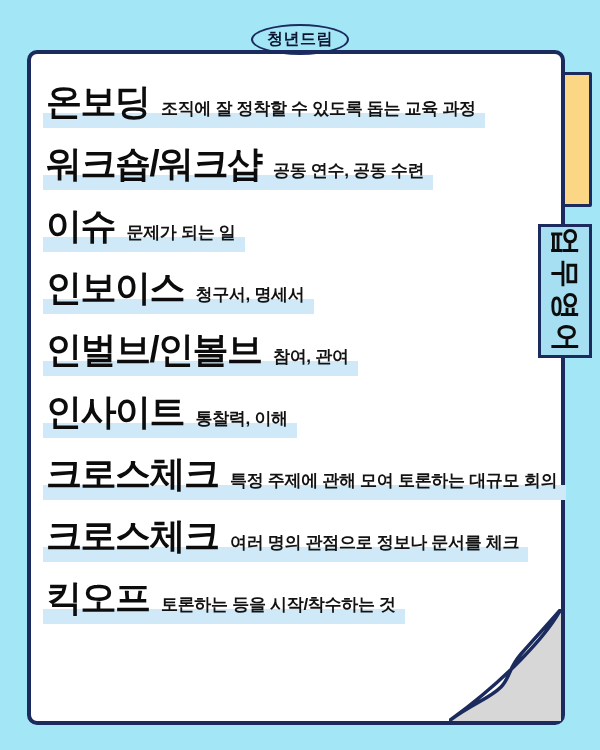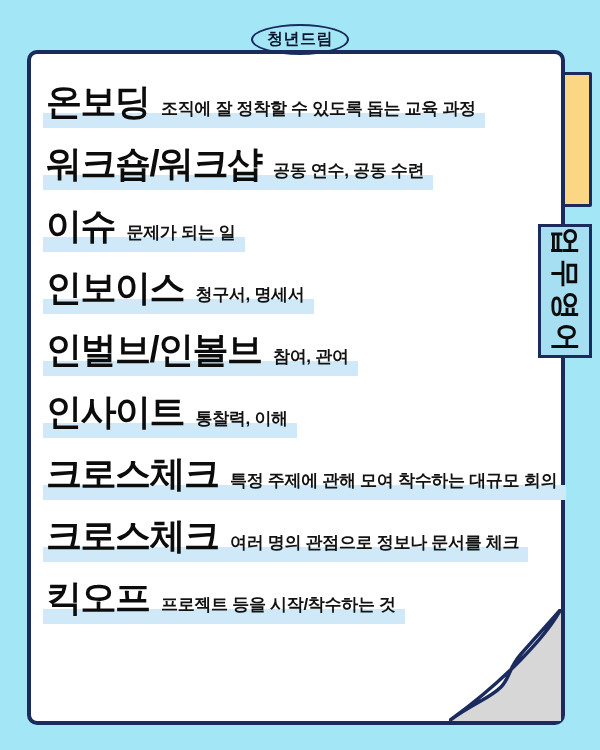--- a/index.html
+++ b/index.html
@@ -150,37 +150,37 @@
         <span class="term">인사이트</span>
         <span class="def">통찰력, 이해</span>
       </span>
     </div>
 
 
     <div class="row">
       <span class="row-inner">
         <span class="hl"></span>
         <span class="term">크로스체크</span>
-        <span class="def">특정 주제에 관해 모여 착수하는 대규모 회의</span>
+        <span class="def">특정 주제에 관해 모여 토론하는 대규모 회의</span>
       </span>
     </div>
 
     <div class="row">
       <span class="row-inner">
         <span class="hl"></span>
         <span class="term">크로스체크</span>
         <span class="def">여러 명의 관점으로 정보나 문서를 체크</span>
       </span>
     </div>
 
     <div class="row">
       <span class="row-inner">
         <span class="hl"></span>
         <span class="term">킥오프</span>
-        <span class="def">프로젝트 등을 시작/착수하는 것</span>
+        <span class="def">토론하는 등을 시작/착수하는 것</span>
       </span>
     </div>
 
   </div>
 
   <div class="curl">
     <svg viewBox="0 0 112 112">
       <path class="gray-tri" d="M112,0 C98,26 58,70 0,112 L112,112 Z"></path>
       <path class="flap" d="M0,112
                            C24,94 40,90 52,78

